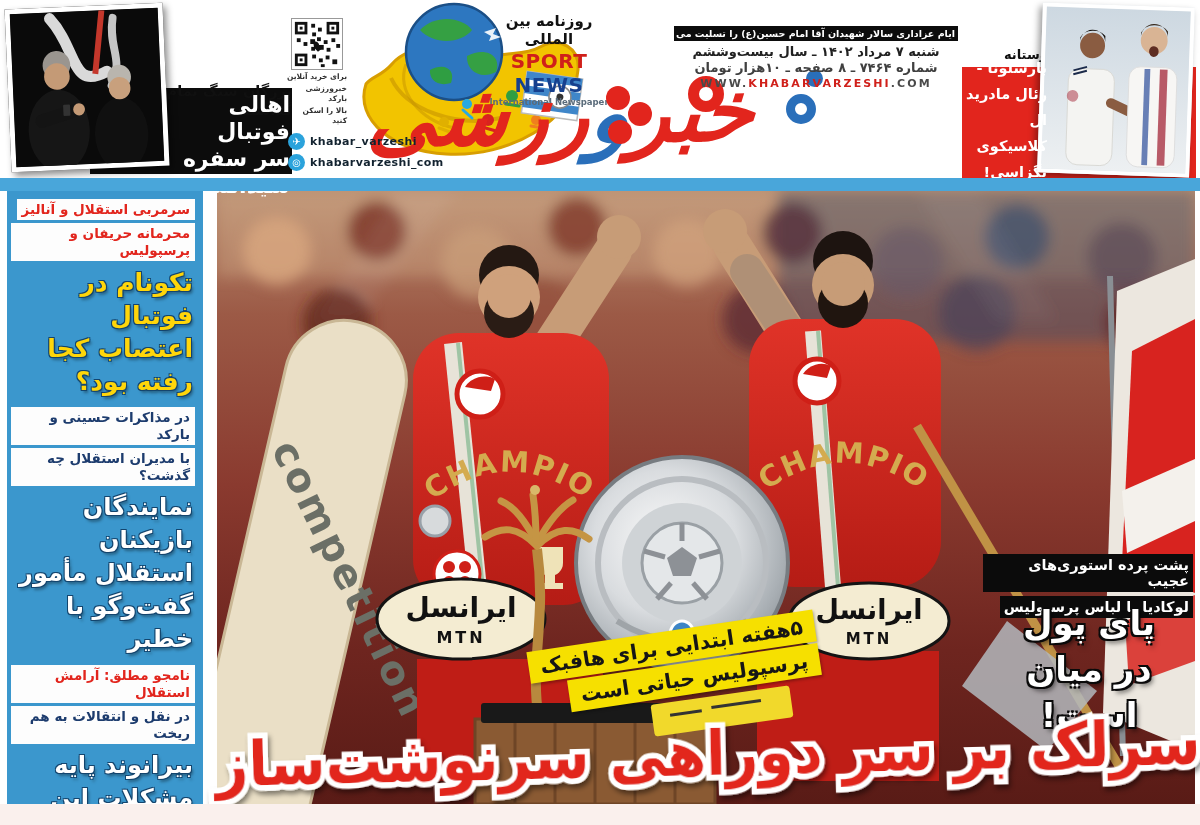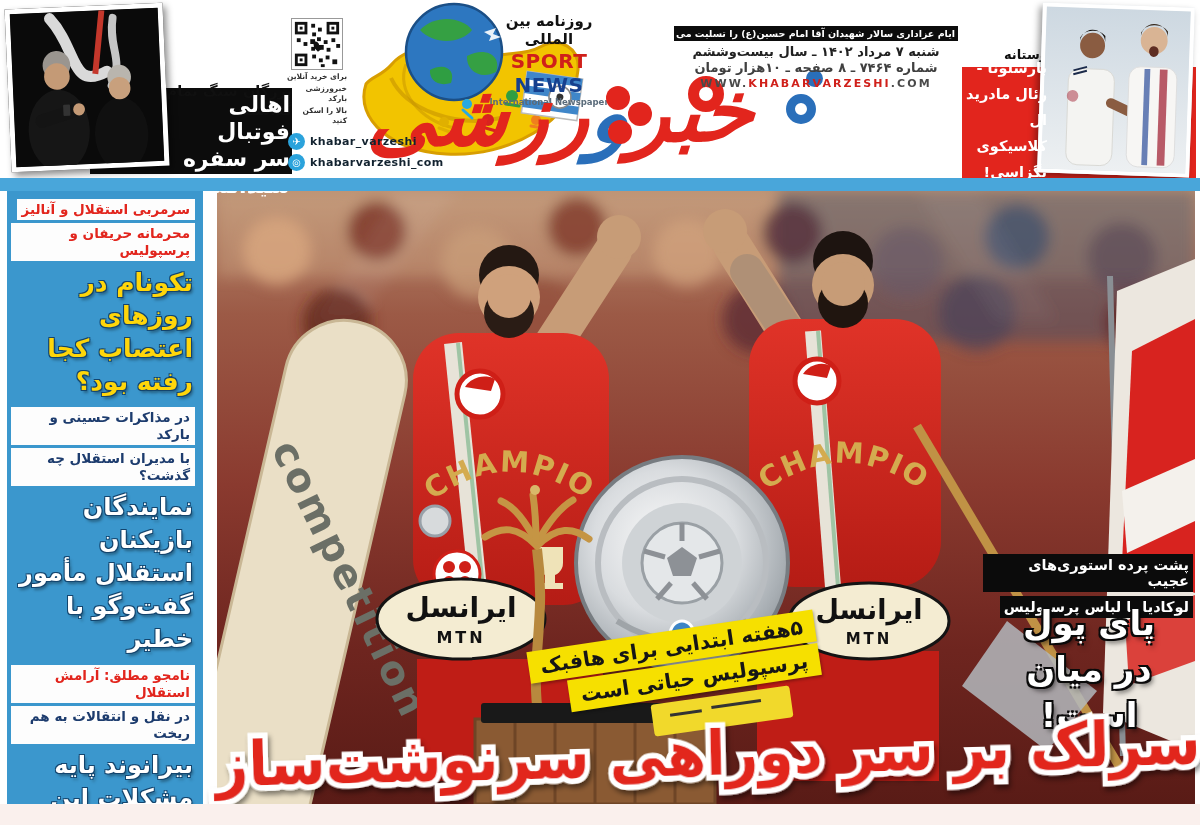--- a/index.html
+++ b/index.html
@@ -265,21 +265,21 @@
     </svg>
   </div>
 
   <div class="divider"></div>
 
   <div class="sidebar">
     <div class="strip-row"><span class="strip red">سرمربی استقلال و آنالیز</span></div>
     <div class="strip-row"><span class="strip red">محرمانه حریفان و پرسپولیس</span></div>
 
     <div class="sb-head yellow">
-      <div>تکونام در روزهای</div>
+      <div>تکونام در فوتبال</div>
       <div>اعتصاب کجا</div>
       <div>رفته بود؟</div>
     </div>
 
     <div class="strip-row"><span class="strip navy">در مذاکرات حسینی و بارکد</span></div>
     <div class="strip-row"><span class="strip navy">با مدیران استقلال چه گذشت؟</span></div>
 
     <div class="sb-head white">
       <div>نمایندگان بازیکنان</div>
       <div>استقلال مأمور</div>

